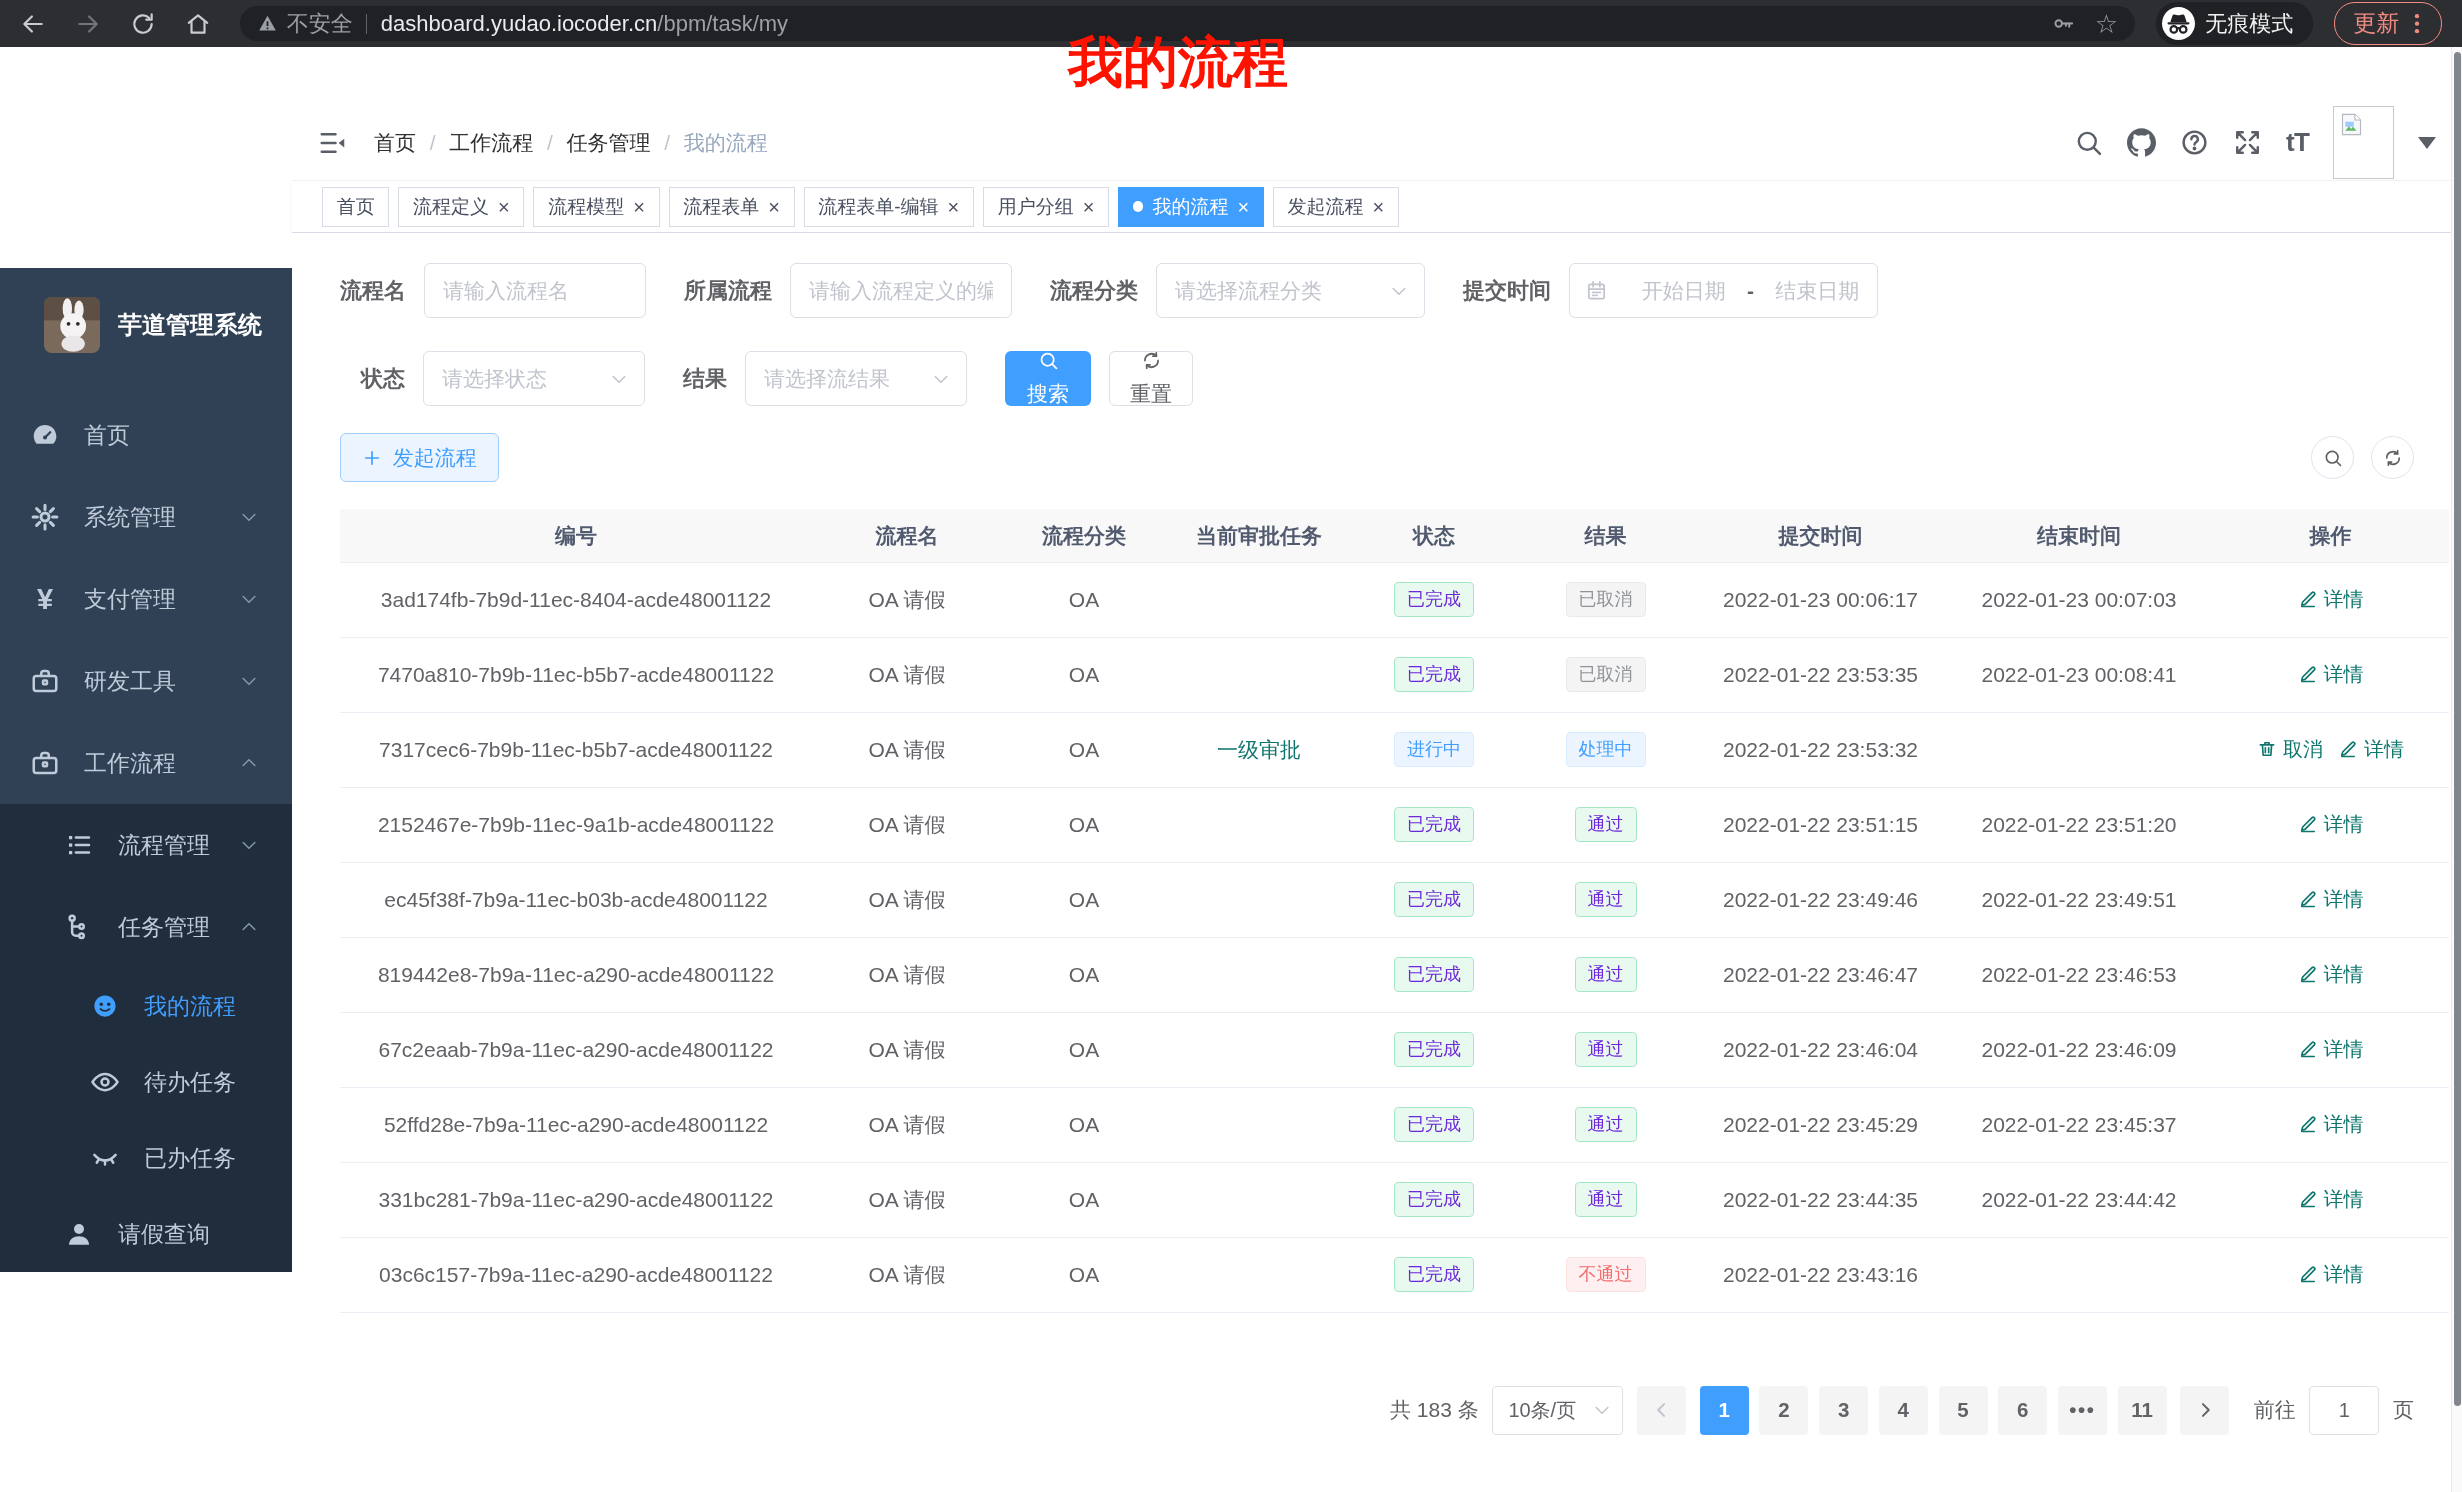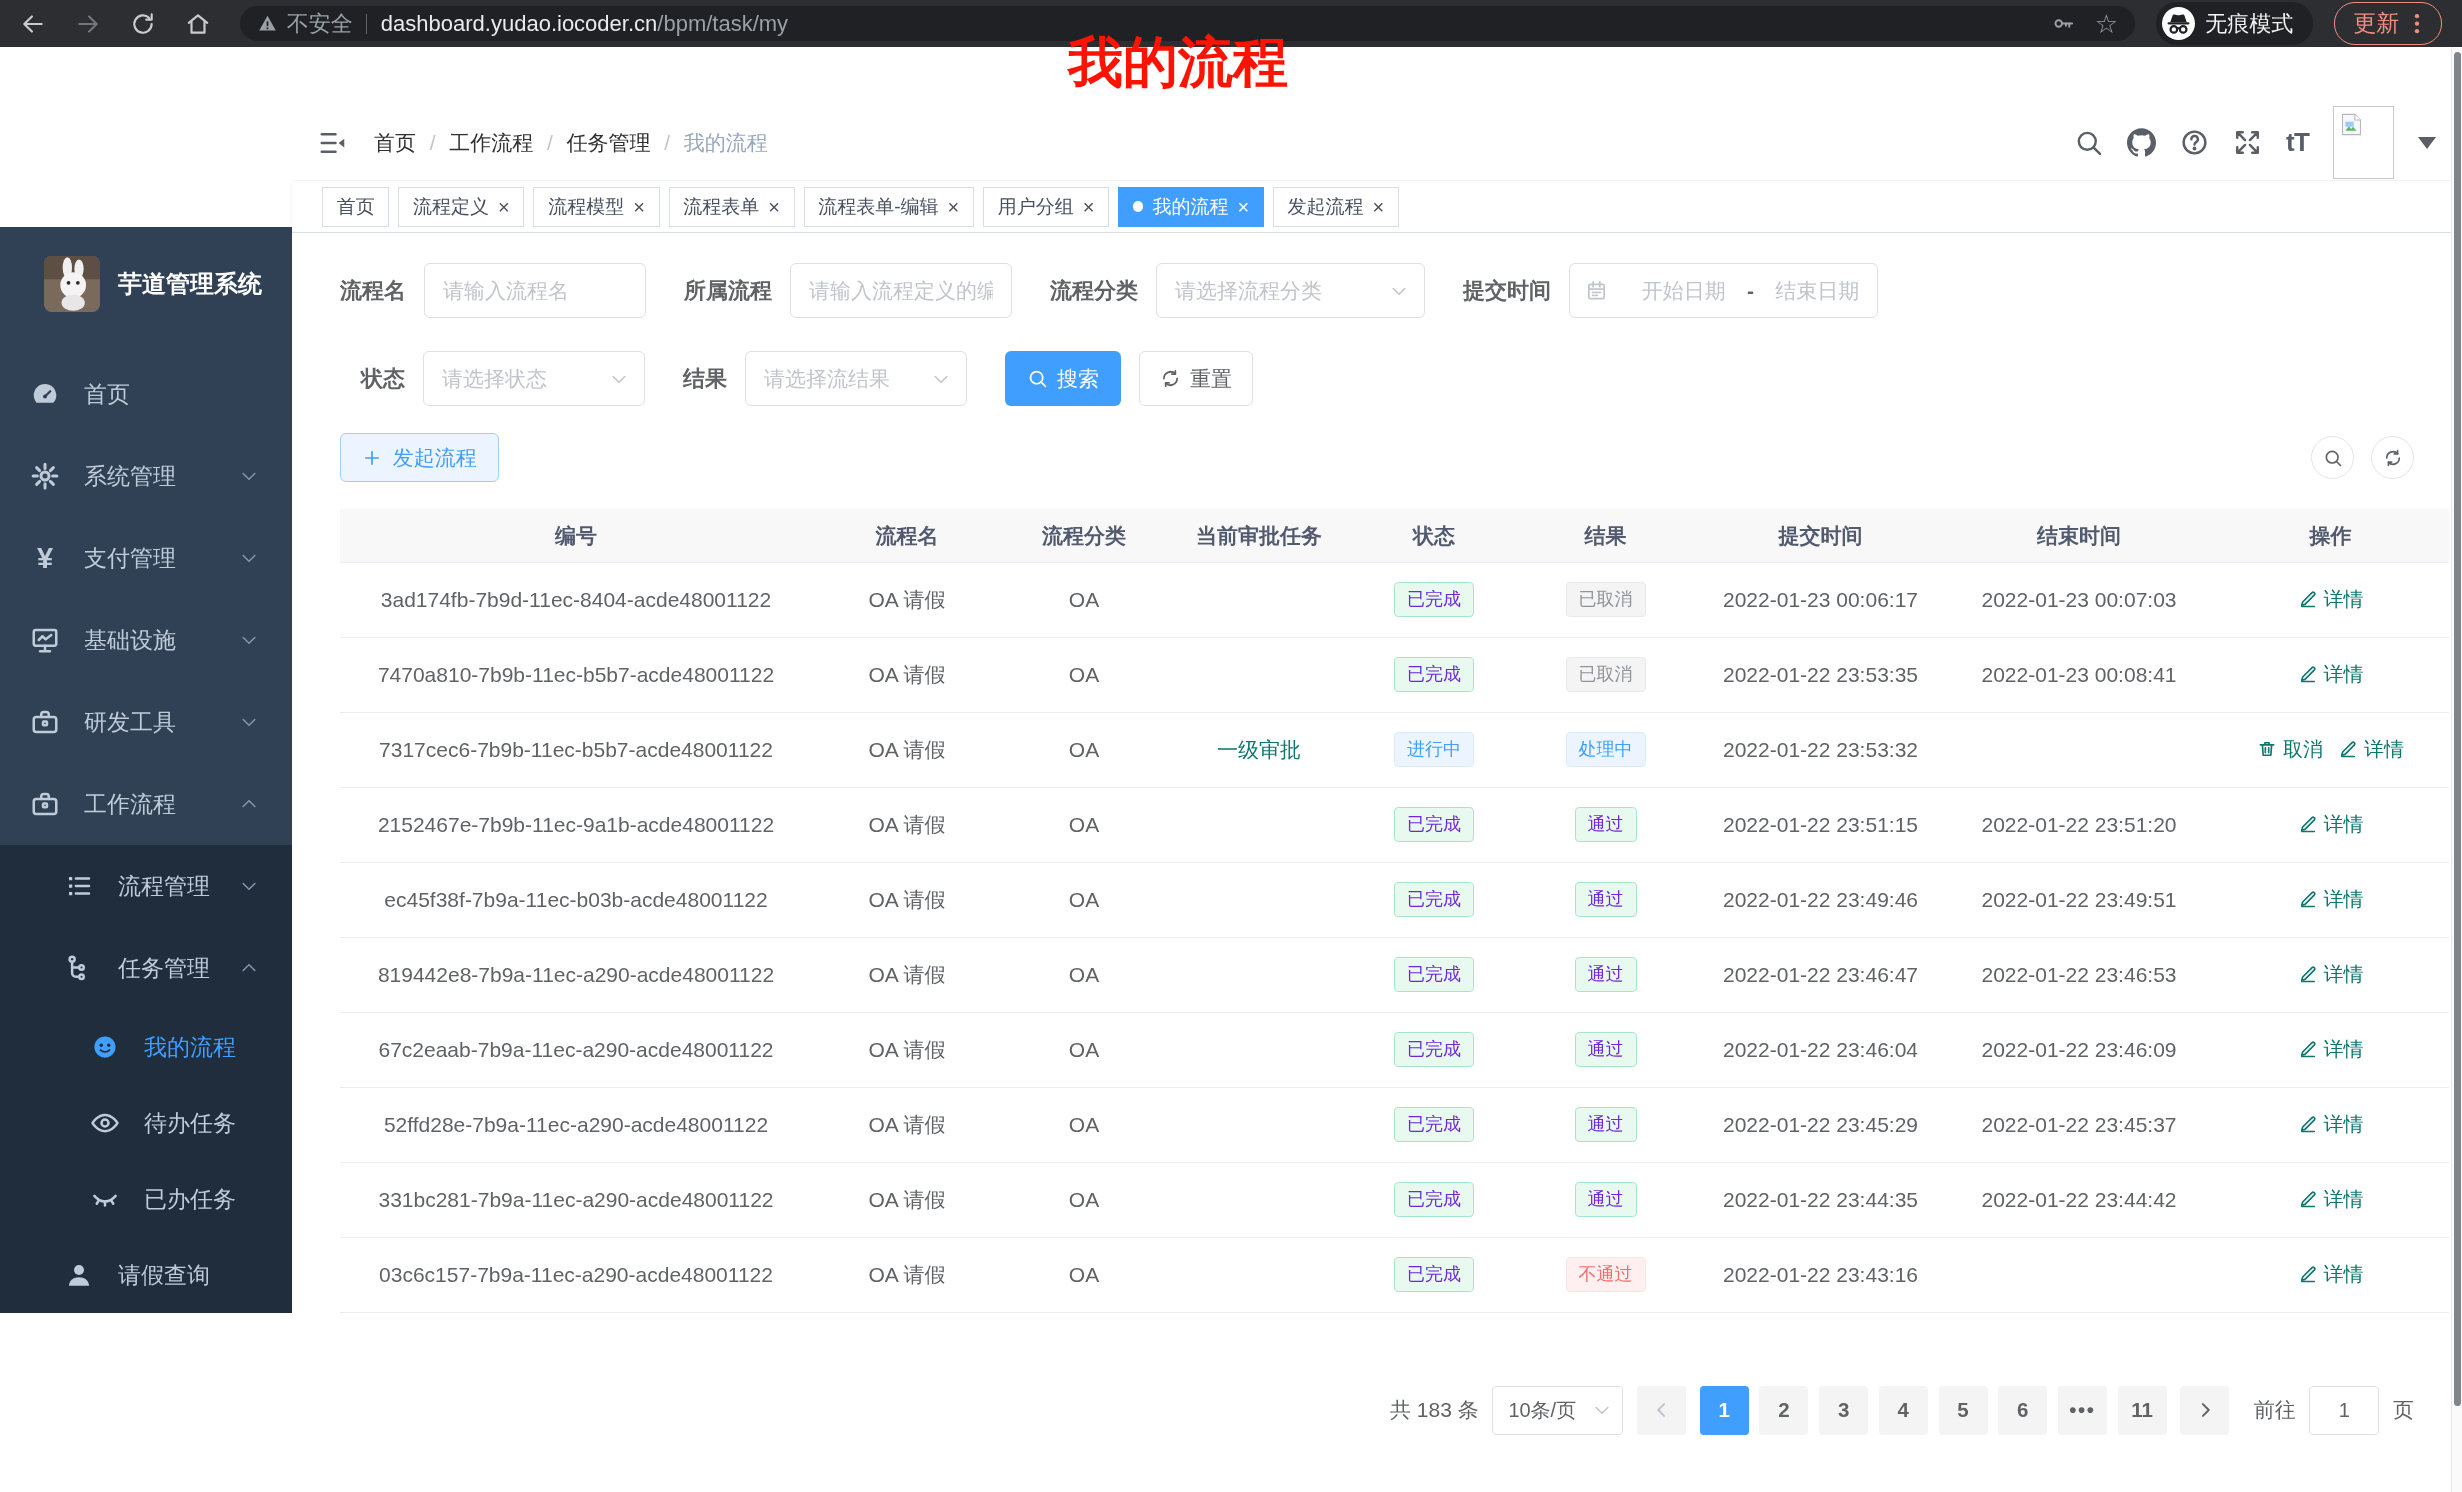--- a/index.html
+++ b/index.html
@@ -77,21 +77,21 @@
   .f-group { display:flex; align-items:center; margin-right:38px; }
   .inp { height:55px; border:0.8px solid #dcdfe6; border-radius:6px; padding:0 18px; font-size:21px; color:#606266; font-family:inherit; }
   .inp::placeholder { color:#c0c4cc; }
   .sel { height:55px; border:0.8px solid #dcdfe6; border-radius:6px; display:flex; align-items:center; padding:0 15px 0 18px; cursor:pointer; }
   .sel .ph { font-size:21px; color:#c0c4cc; flex:1; white-space:nowrap; overflow:hidden; }
   .sel-caret { width:20px; height:20px; color:#c0c4cc; flex:0 0 auto; }
   .daterange { width:309px; height:55px; border:0.8px solid #dcdfe6; border-radius:6px; display:flex; align-items:center; padding:0 15px; gap:13.7px; }
   .cal { width:23px; height:23px; color:#c0c4cc; flex:0 0 auto; }
   .dr-ph { font-size:21px; color:#c0c4cc; white-space:nowrap; }
   .dash { font-size:21px; color:#606266; font-weight:700; }
-  .btn { height:55px; border-radius:6px; font-size:21px; display:inline-flex; align-items:center; justify-content:center; gap:9px; cursor:pointer; border:0.8px solid transparent; font-family:inherit; }
+  .btn { height:55px; border-radius:6px; font-size:21px; display:inline-flex; align-items:center; justify-content:center; gap:9px; cursor:pointer; border:0.8px solid transparent; font-family:inherit;flex-direction:column; }
   .btn-primary { background:#409eff; color:#fff; padding:0 21px; }
   .btn-plain { background:#fff; color:#606266; border-color:#dcdfe6; padding:0 20px; }
   .btn .bic { width:21px; height:21px; }
   .toolbar-row { display:flex; align-items:center; margin:-3px 0 0; }
   .btn-create { height:49px; background:#ecf5ff; border:0.8px solid #a0cfff; color:#409eff; border-radius:6px; font-size:21px; display:inline-flex; align-items:center; gap:10.7px; padding:0 21px; cursor:pointer; }
   .tool-circles { margin-left:auto; display:flex; gap:16.7px; }
   .circle-btn { width:43px; height:43px; border-radius:50%; border:0.8px solid #dfe4ed; background:#fff; color:#606266; display:flex; align-items:center; justify-content:center; cursor:pointer; }
   .circle-btn svg { width:20px; height:20px; }
 
   
@@ -240,35 +240,20 @@
         <span class="m-label">支付管理</span>
         <span class="m-arrow">
             <svg class="ic" viewBox="0 0 24 24" style="stroke-width:1.8">
               <path d="M5 9l7 7 7-7"></path>
             </svg>
           </span>
       </div>
       <div class="m-item lv1">
         <span class="m-ic">
             <svg class="ic" viewBox="0 0 24 24">
-              <rect x="3" y="4" width="18" height="12.5" rx="1.5"></rect>
-              <path d="M12 16.5V21M8 21h8"></path>
-              <path d="M7 12l3-3 2.5 2.5L17 8"></path>
-            </svg>
-          </span>
-        <span class="m-label">基础设施</span>
-        <span class="m-arrow">
-            <svg class="ic" viewBox="0 0 24 24" style="stroke-width:1.8">
-              <path d="M5 9l7 7 7-7"></path>
-            </svg>
-          </span>
-      </div>
-      <div class="m-item lv1">
-        <span class="m-ic">
-            <svg class="ic" viewBox="0 0 24 24">
               <rect x="3" y="8" width="18" height="12" rx="2"></rect>
               <path d="M9 8V6a2 2 0 0 1 2-2h2a2 2 0 0 1 2 2v2"></path>
               <rect x="10.4" y="11.5" width="3.2" height="3" rx=".6"></rect>
             </svg>
           </span>
         <span class="m-label">研发工具</span>
         <span class="m-arrow">
             <svg class="ic" viewBox="0 0 24 24" style="stroke-width:1.8">
               <path d="M5 9l7 7 7-7"></path>
             </svg>

